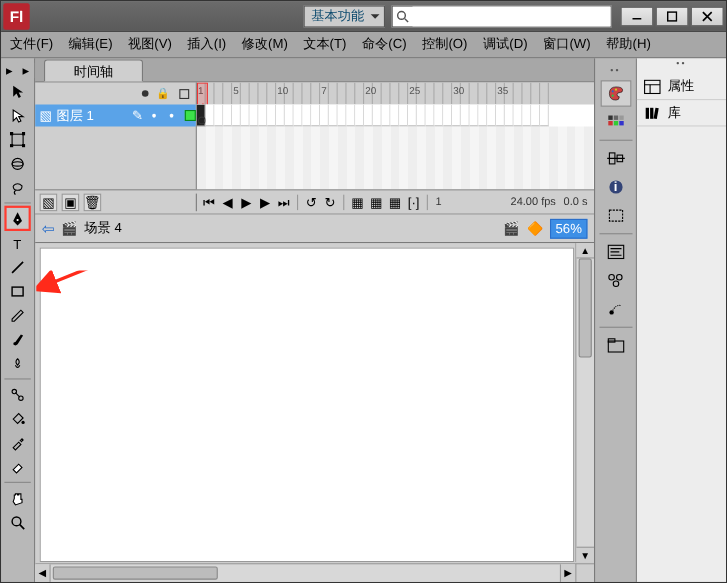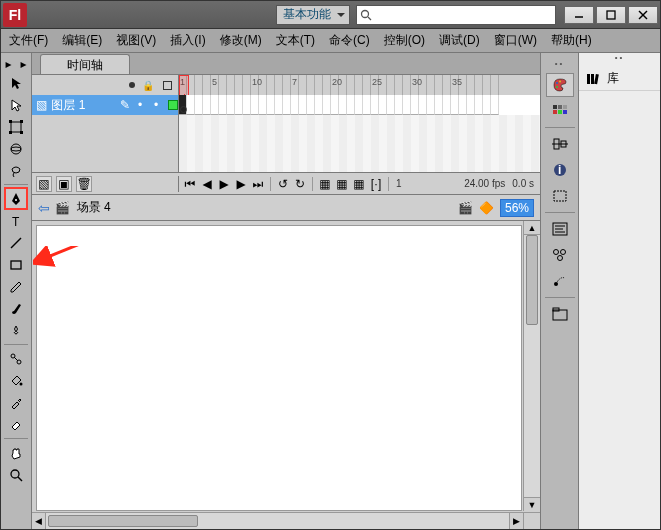--- a/index.html
+++ b/index.html
@@ -511,20 +511,30 @@
           <rect x="2" y="2" width="6" height="3" fill="none" stroke="#000"></rect>
         </svg>
       </div>
   </div>
 
   <div class="prop-panel">
     <div class="dots">••</div>
     <div class="prow">
       <span class="pic">
           <svg width="16" height="14">
+            <rect x="1" y="1" width="14" height="12" fill="none" stroke="#000"></rect>
+            <line x1="1" y1="5" x2="15" y2="5" stroke="#000"></line>
+            <line x1="6" y1="5" x2="6" y2="13" stroke="#000"></line>
+          </svg>
+        </span>
+      <span>属性</span>
+    </div>
+    <div class="prow">
+      <span class="pic">
+          <svg width="16" height="14">
             <rect x="2" y="2" width="3" height="10" fill="#000"></rect>
             <rect x="6" y="2" width="3" height="10" fill="#000"></rect>
             <rect x="10" y="2" width="3" height="10" fill="#000" transform="rotate(10 11 7)"></rect>
           </svg>
         </span>
       <span>库</span>
     </div>
   </div>
 </div>
 

